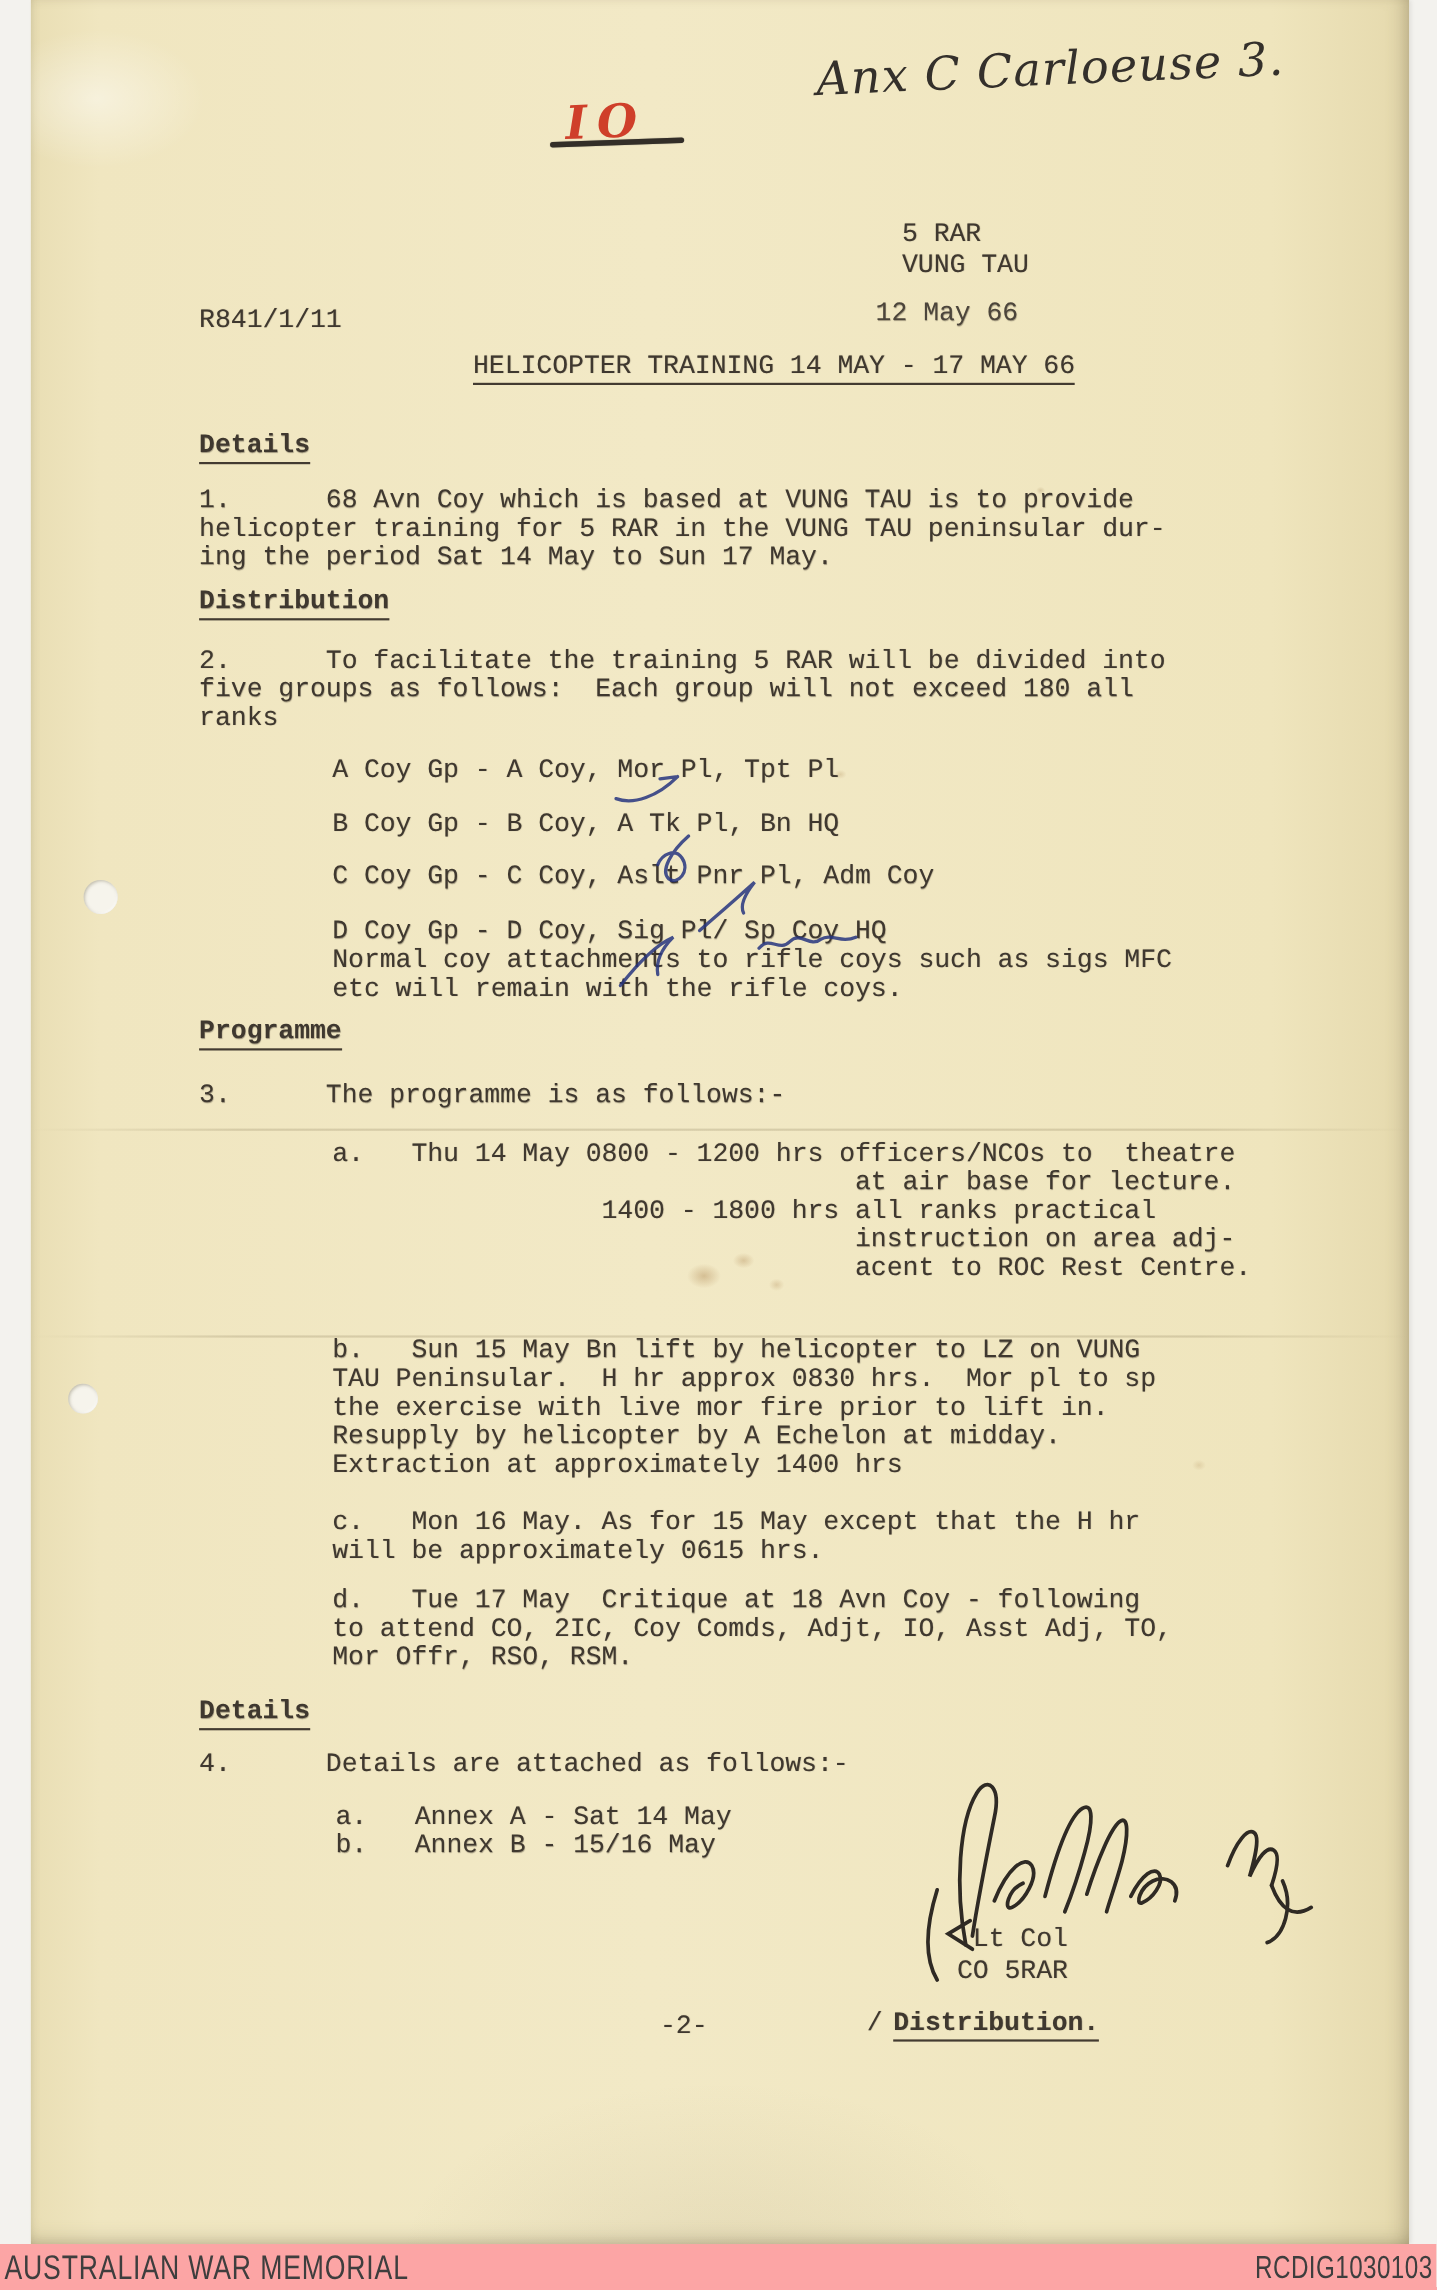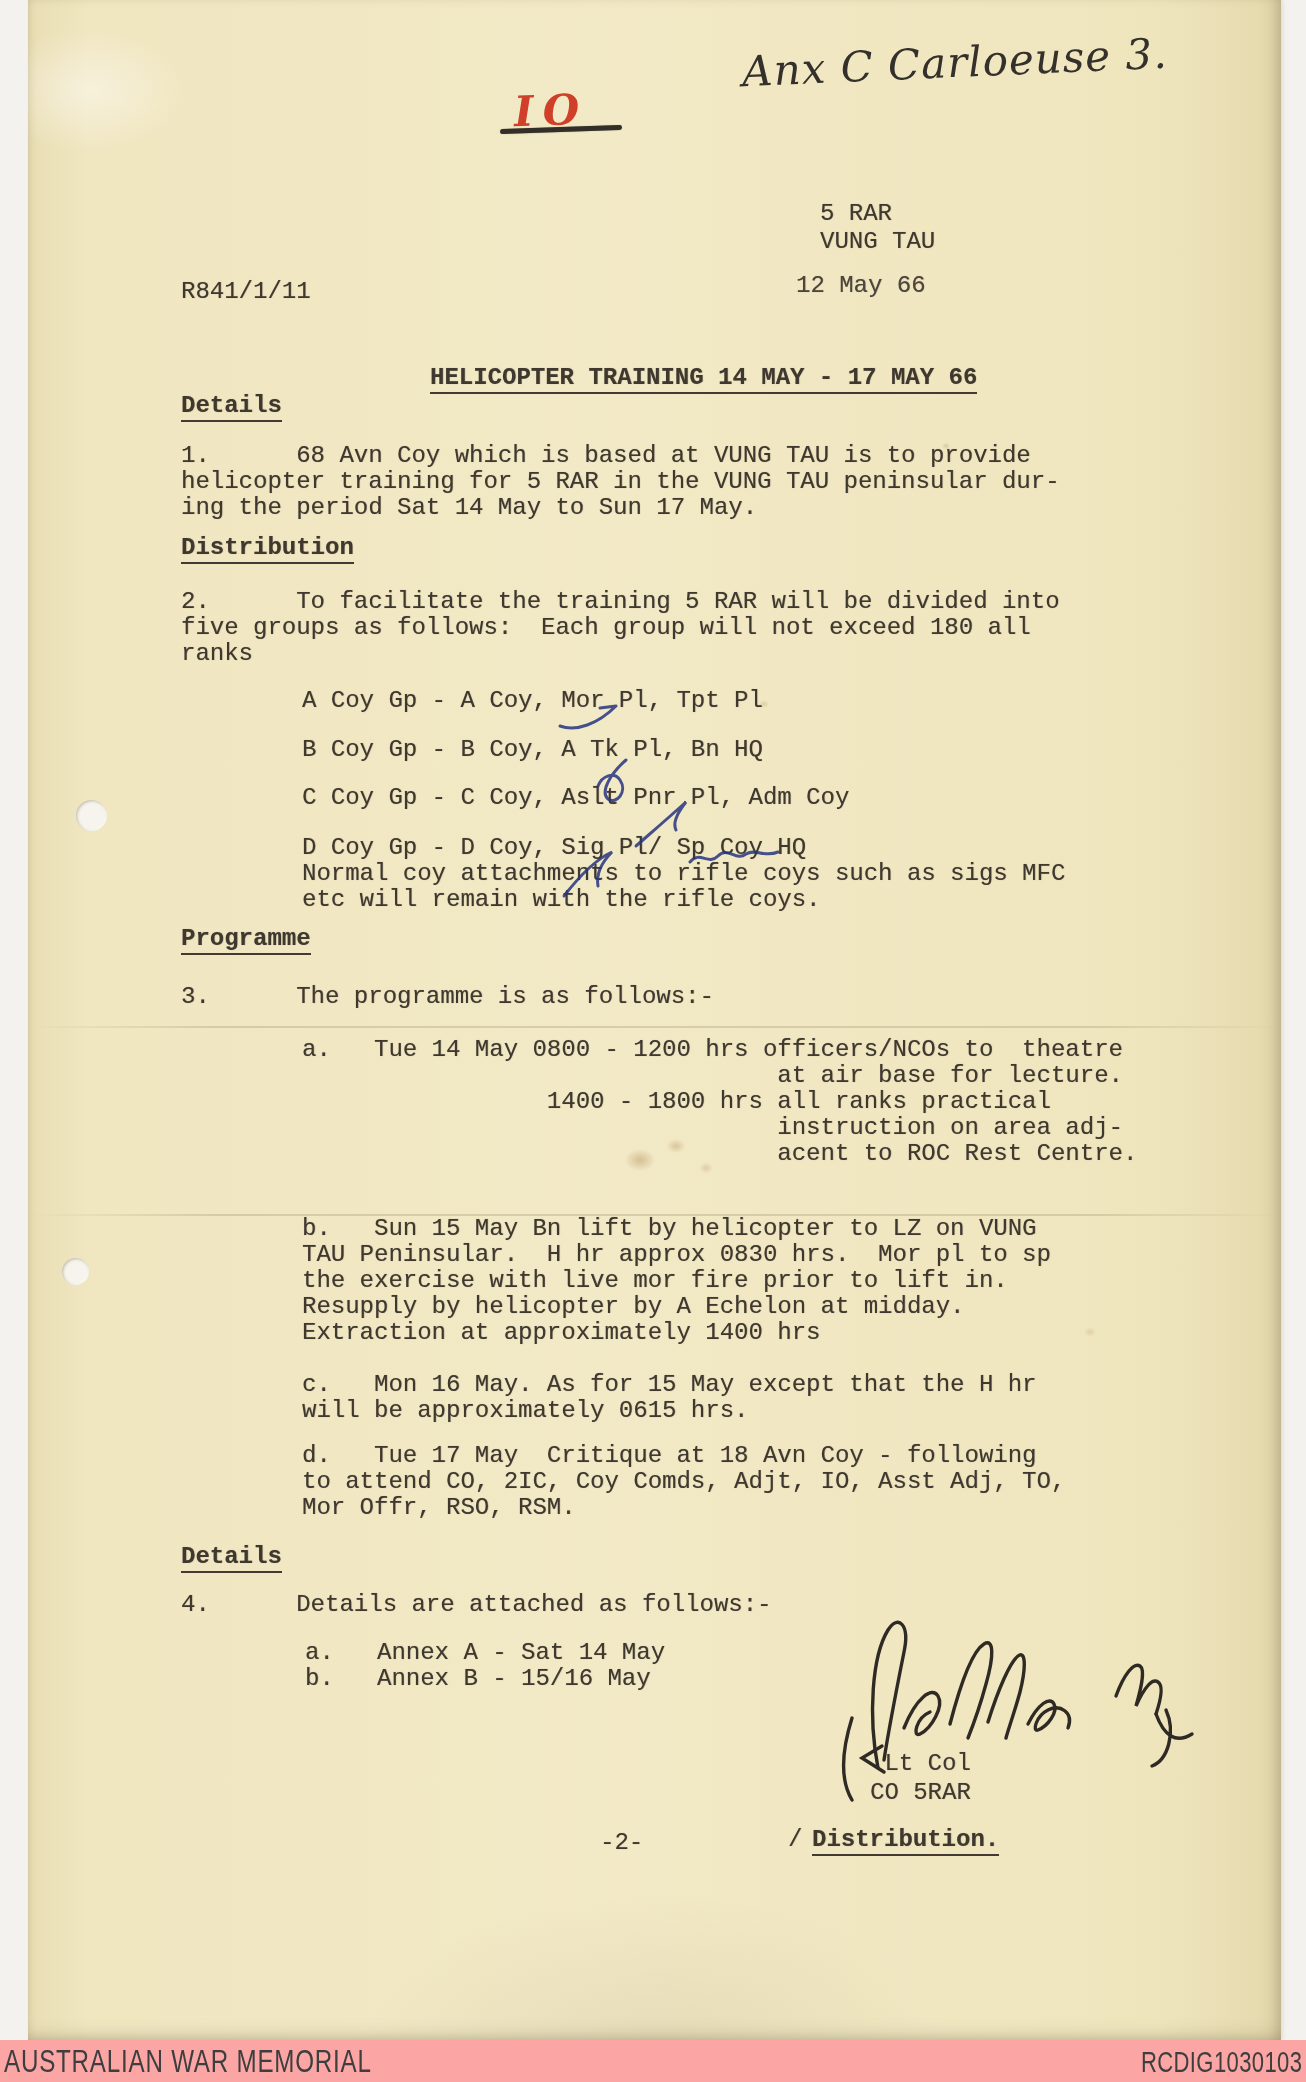--- a/index.html
+++ b/index.html
@@ -38,21 +38,21 @@
   }
   
   .tw{
     position:absolute;white-space:pre;
     font-family:"Liberation Mono","DejaVu Sans Mono",monospace;
     font-size:24px;line-height:26px;color:#3f382f;
     text-shadow:0.4px 0.4px 0.8px rgba(64,56,44,.45);
   }
   .tw.heading{font-weight:bold;}
   .tw.heading .u, .tw.title .u{display:inline-block;border-bottom:2px solid #433b31;padding-bottom:1px;}
-  .tw.title{font-weight:bold;margin-top:44px;}
+  .tw.title{font-weight:normal;}
   .lh28{line-height:28px;font-family:Liberation Mono, monospace;}
   .lh29{line-height:29px;}
   
   .handwriting{
     position:absolute;font-family:"DejaVu Serif",serif;font-style:italic;
     color:#34302b;font-size:42px;letter-spacing:1px;transform:rotate(-2.5deg);
     white-space:pre;
   }
   .red-mark{
     position:absolute;font-family:"DejaVu Serif",serif;font-style:italic;font-weight:bold;
@@ -131,21 +131,21 @@
 </svg>
 <svg class="penmark" style="left:556px;top:848px" width="62" height="54" viewBox="0 0 62 54">
   <path d="M8,48 C22,30 38,12 56,4 C46,14 40,26 42,38"></path>
 </svg>
 <svg class="penmark" style="left:688px;top:844px" width="94" height="28" viewBox="0 0 94 28">
   <path d="M2,18 C12,6 20,22 30,12 C40,2 48,18 58,10 C68,4 76,14 90,8"></path>
 </svg>
 
 <div class="tw heading" style="left:181px;top:926px"><span class="u">Programme</span></div>
 <div class="tw" style="left:181px;top:984px">3.      The programme is as follows:-</div>
-<div class="tw" style="left:302px;top:1037px">a.   Tue 14 May 0800 - 1200 hrs officers/NCOs to  theatre
+<div class="tw" style="left:302px;top:1037px">a.   Thu 14 May 0800 - 1200 hrs officers/NCOs to  theatre
                                  at air base for lecture.
                  1400 - 1800 hrs all ranks practical
                                  instruction on area adj-
                                  acent to ROC Rest Centre.</div>
 <div class="tw" style="left:302px;top:1216px">b.   Sun 15 May Bn lift by helicopter to LZ on VUNG
 TAU Peninsular.  H hr approx 0830 hrs.  Mor pl to sp
 the exercise with live mor fire prior to lift in.
 Resupply by helicopter by A Echelon at midday.
 Extraction at approximately 1400 hrs</div>
 <div class="tw" style="left:302px;top:1372px">c.   Mon 16 May. As for 15 May except that the H hr

